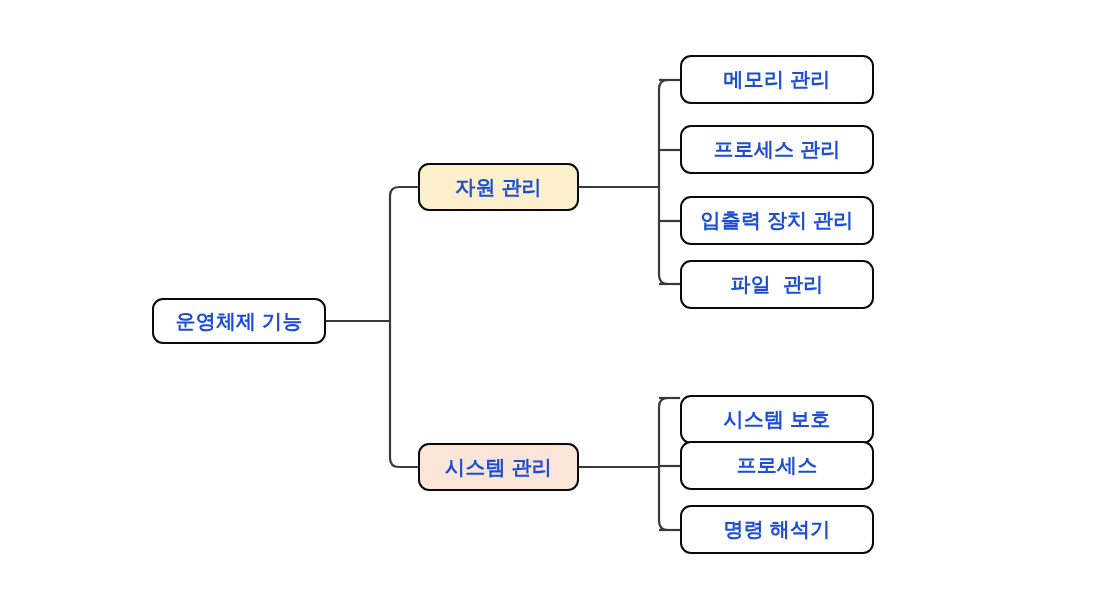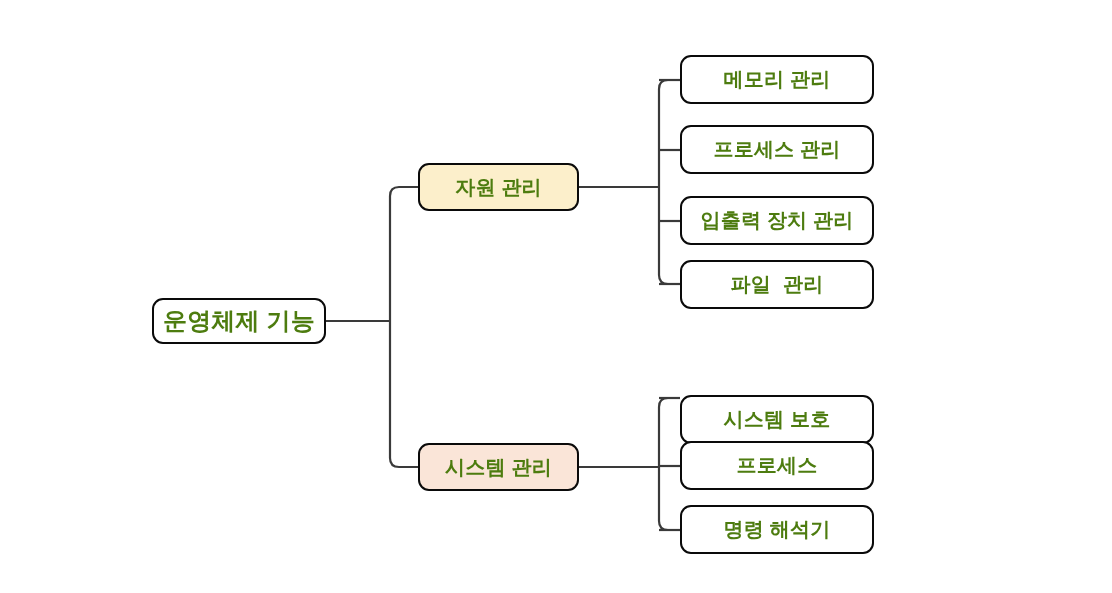--- a/index.html
+++ b/index.html
@@ -27,32 +27,32 @@
   }
   .node {
     position: absolute;
     box-sizing: border-box;
     display: flex;
     align-items: center;
     justify-content: center;
     border: 2.6px solid #0a0a0a;
     border-radius: 11px;
     background: #ffffff;
-    color: #4d7c0f;
+    color: #1d4ed8;
     font-weight: bold;
     letter-spacing: 0.2px;
     white-space: nowrap;
     z-index: 2;
   }
   .node-root {
     left: 152px;
     top: 298px;
     width: 174px;
     height: 46px;
-    font-size: 24px;
+    font-size: 20px;
   }
   .node-branch {
     left: 418px;
     width: 161px;
     height: 48px;
     font-size: 20px;
   }
   .node-branch.b0 { top: 163px; background: #fcefcb; }
   .node-branch.b1 { top: 443px; background: #fae5d8; text-align: center; }
   .node-leaf {

